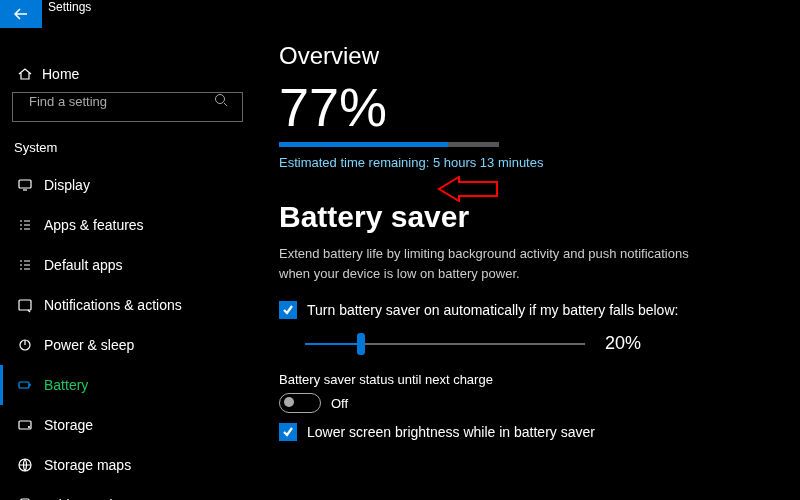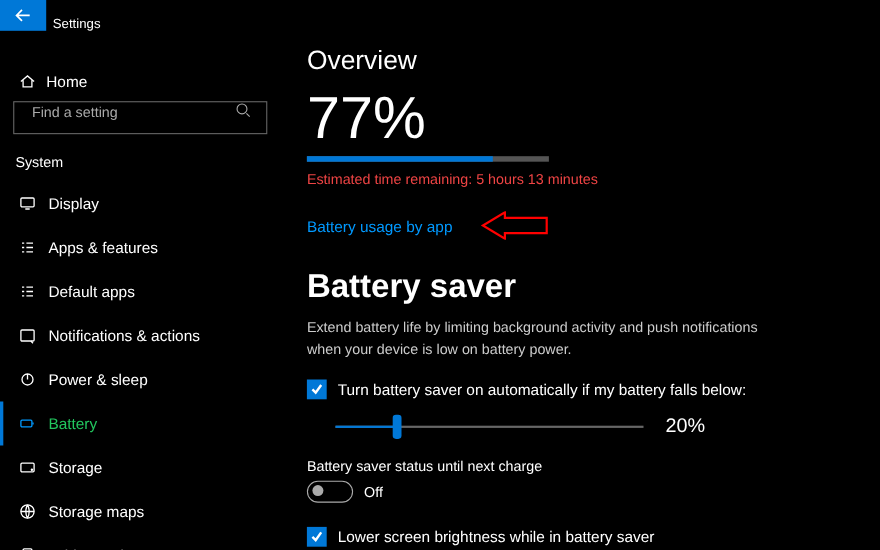--- a/index.html
+++ b/index.html
@@ -1,16 +1,16 @@
 <!DOCTYPE html>
 <html><head>
 <meta charset="utf-8">
 <style>
   html,body{margin:0;padding:0;background:#000;color:#fff;font-family:"Segoe UI",Arial,sans-serif;font-size:13px;width:800px;height:500px;overflow:hidden}
-  .titlebar{height:28px;display:flex;align-items:flex-end}
+  .titlebar{height:28px;display:flex;align-items:flex-start}
   .back-btn{width:42px;height:28px;background:#0078d7;display:flex;align-items:center;justify-content:center}
   .back-btn svg{stroke:#fff;fill:none;stroke-width:1.5}
   .titlebar-text{padding-left:6px;font-size:12px}
   .body{display:flex;height:472px}
   .sidebar{width:255px;padding-top:18px;box-sizing:border-box}
   .home{display:flex;align-items:flex-end;height:36px;padding-left:14px;margin-bottom:10px}
   .home .icon-slot{width:22px;display:flex;justify-content:center}
   .home-label{padding-left:6px;font-size:14px}
   .search-wrap{margin:0 12px 18px 12px}
   .search{display:flex;align-items:flex-start;border:1px solid #666;height:28px;padding:0 14px;background:transparent}
@@ -22,38 +22,38 @@
   .nav-item.active{border-left:3px solid #0078d7;padding-left:11px;color:#22c55e}
   .nav-item .icon-slot{width:22px;display:flex;justify-content:center;align-items:center}
   .nav-item .icon-slot svg{stroke:#fff;fill:none;stroke-width:1.2}
   .nav-item.active .icon-slot svg{stroke:#0099ff}
   .nav-label{padding-left:8px;font-size:14px}
   .content{flex:1;padding:14px 40px 0 24px;box-sizing:border-box;overflow:hidden}
   h1{font-weight:300;font-size:24px;margin:0 0 6px 0}
   .pct{font-size:54px;font-weight:300;margin:0 0 4px 0}
   .bar{width:220px;height:5px;background:#555;margin-bottom:8px;position:relative}
   .bar-fill{height:5px;background:#0078d7}
-  .est{color:#ef4444;font-size:13px;margin-bottom:28px}
+  .est{color:#7dd3fc;font-size:13px;margin-bottom:12px}
   .link{color:#0099ff;font-size:14px;display:inline-block}
   .arrow-annot{position:absolute;pointer-events:none}
   .arrow-annot svg{stroke:#ff0000;fill:none;stroke-width:2}
   h2{font-weight:700;font-size:30px;margin:30px 0 10px 0}
   .desc{color:#ccc;font-size:13px;line-height:1.5;max-width:420px;margin-bottom:18px}
   .chk-row{display:flex;align-items:center;margin-bottom:14px}
   .chk{width:18px;height:18px;background:#0078d7;display:flex;align-items:center;justify-content:center;margin-right:10px}
   .chk svg{stroke:#fff;fill:none;stroke-width:2.2}
   .chk-label{font-size:14px}
   .slider-row{display:flex;align-items:center;margin:0 0 18px 26px}
   .slider{position:relative;width:280px;height:20px}
   .track{position:absolute;top:9px;left:0;right:0;height:2px;background:#666}
   .track-fill{position:absolute;top:9px;left:0;height:2px;background:#0078d7}
   .thumb{position:absolute;top:4px;width:8px;height:22px;background:#0078d7;border-radius:3px;transform:translate(-4px,-5px)}
   .slider-val{margin-left:20px;font-size:18px}
   .status-label{font-size:13px;margin-bottom:6px}
-  .toggle-row{display:flex;align-items:center;margin-bottom:22px}
+  .toggle-row{display:flex;align-items:center;margin-bottom:10px}
   .toggle{width:40px;height:18px;border:1.5px solid #aaa;border-radius:10px;position:relative;margin-right:10px}
   .toggle-knob{width:10px;height:10px;background:#aaa;border-radius:50%;position:absolute;top:3px;left:4px}
   .toggle-label{font-size:13px}
   .rel{position:relative}
 </style>
 </head>
 <body>
 
 <div class="titlebar">
   <div class="back-btn">
@@ -168,21 +168,20 @@
   </div>
 
   <div class="content rel">
     <h1>Overview</h1>
     <div class="pct">77%</div>
     <div class="bar">
       <div class="bar-fill" id="barfill" style="width: 77%;"></div>
     </div>
     <div class="est">Estimated time remaining: 5 hours 13 minutes</div>
     <div class="rel">
-      <span class="link">Battery usage by app</span>
       <span class="arrow-annot" style="left:140px;top:-6px">
         <svg width="80" height="26" viewBox="0 0 80 26">
             <path d="M78 6H40v-5L20 13l20 12v-5h38z" stroke="#ff0000" fill="none" stroke-width="2"></path>
           </svg>
       </span>
     </div>
 
     <h2>Battery saver</h2>
     <div class="desc">Extend battery life by limiting background activity and push notifications when your device is low on battery power.</div>
 

